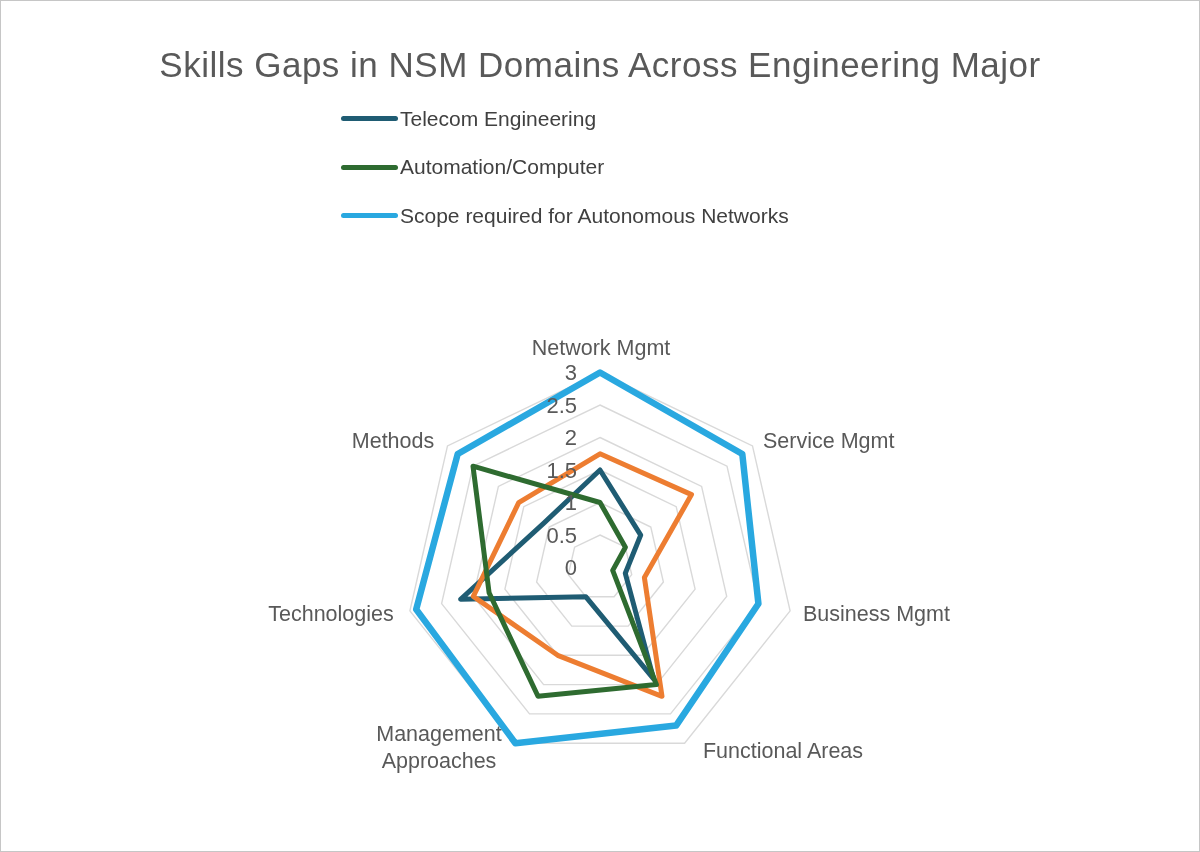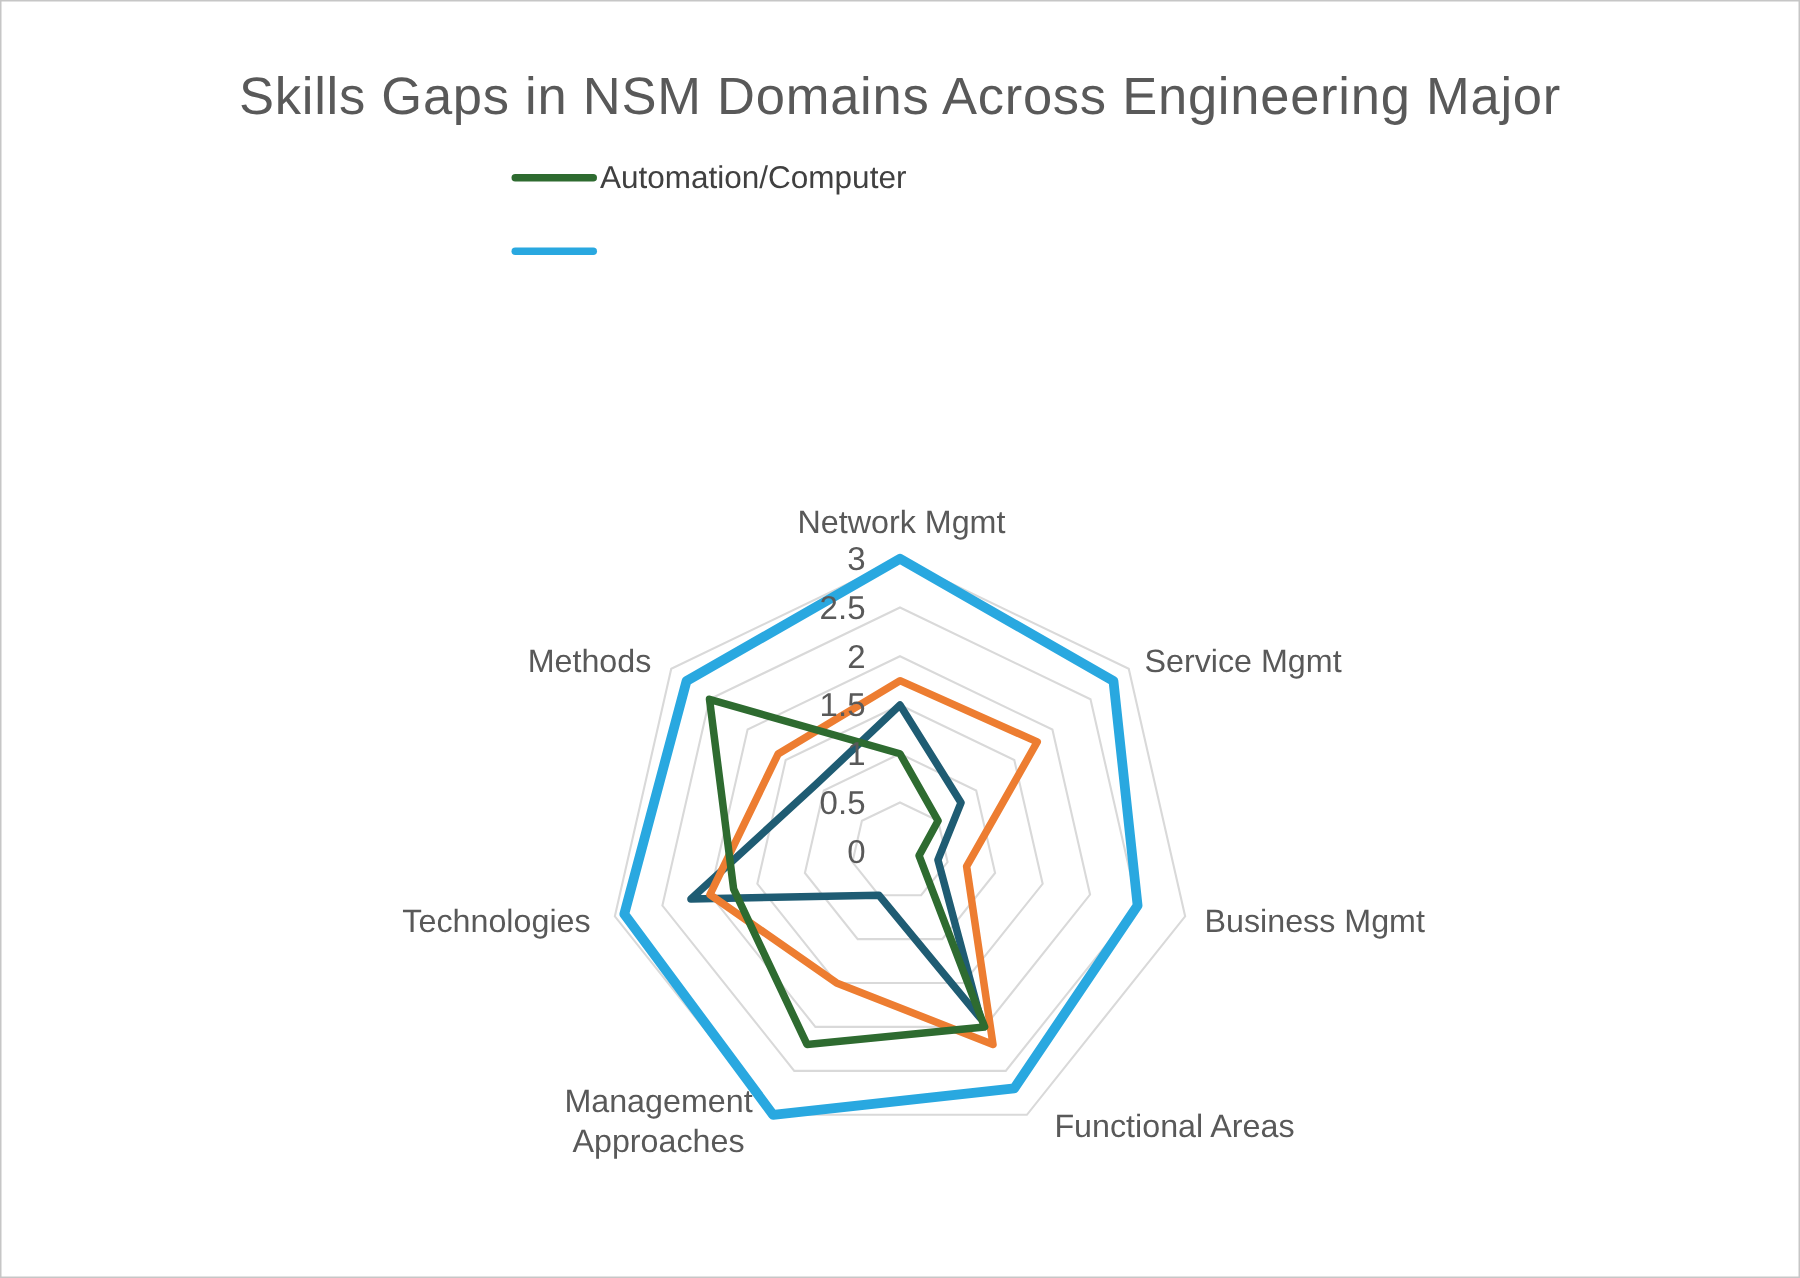--- a/index.html
+++ b/index.html
@@ -44,25 +44,30 @@
   #radar-svg{position:absolute;left:0;top:0;}
   text{font-family:"Liberation Sans", sans-serif;}
 </style>
 </head>
 <body>
 
 <div id="page">
   <div id="chart-title">Skills Gaps in NSM Domains Across Engineering Major</div>
   <div id="legend">
       <div class="legend-item">
+        <div class="legend-swatch" style="background: rgb(31, 92, 115);"></div>
+        <div class="legend-label">Telecom Engineering</div>
+      </div>
+      <div class="legend-item">
         <div class="legend-swatch" style="background: rgb(46, 107, 48);"></div>
         <div class="legend-label">Automation/Computer</div>
       </div>
       <div class="legend-item">
         <div class="legend-swatch" style="background: rgb(41, 168, 224);"></div>
+        <div class="legend-label">Scope required for Autonomous Networks</div>
       </div>
     </div>
   <svg id="radar-svg" width="1198" height="850" viewBox="0 0 1198 850">
     <g id="rings">
         <polygon points="599.0,534.0 624.4,546.2 630.7,573.7 613.1,595.8 584.9,595.8 567.3,573.7 573.6,546.2" fill="none" stroke="#D9D9D9" stroke-width="1.4"></polygon>
         <polygon points="599.0,501.5 649.8,526.0 662.4,581.0 627.2,625.1 570.8,625.1 535.6,581.0 548.2,526.0" fill="none" stroke="#D9D9D9" stroke-width="1.4"></polygon>
         <polygon points="599.0,469.0 675.2,505.7 694.1,588.2 641.3,654.3 556.7,654.3 503.9,588.2 522.8,505.7" fill="none" stroke="#D9D9D9" stroke-width="1.4"></polygon>
         <polygon points="599.0,436.5 700.6,485.4 725.7,595.4 655.4,683.6 542.6,683.6 472.3,595.4 497.4,485.4" fill="none" stroke="#D9D9D9" stroke-width="1.4"></polygon>
         <polygon points="599.0,404.0 726.0,465.2 757.4,602.7 669.5,712.9 528.5,712.9 440.6,602.7 472.0,465.2" fill="none" stroke="#D9D9D9" stroke-width="1.4"></polygon>
         <polygon points="599.0,371.5 751.5,444.9 789.1,609.9 683.6,742.2 514.4,742.2 408.9,609.9 446.5,444.9" fill="none" stroke="#D9D9D9" stroke-width="1.4"></polygon>

